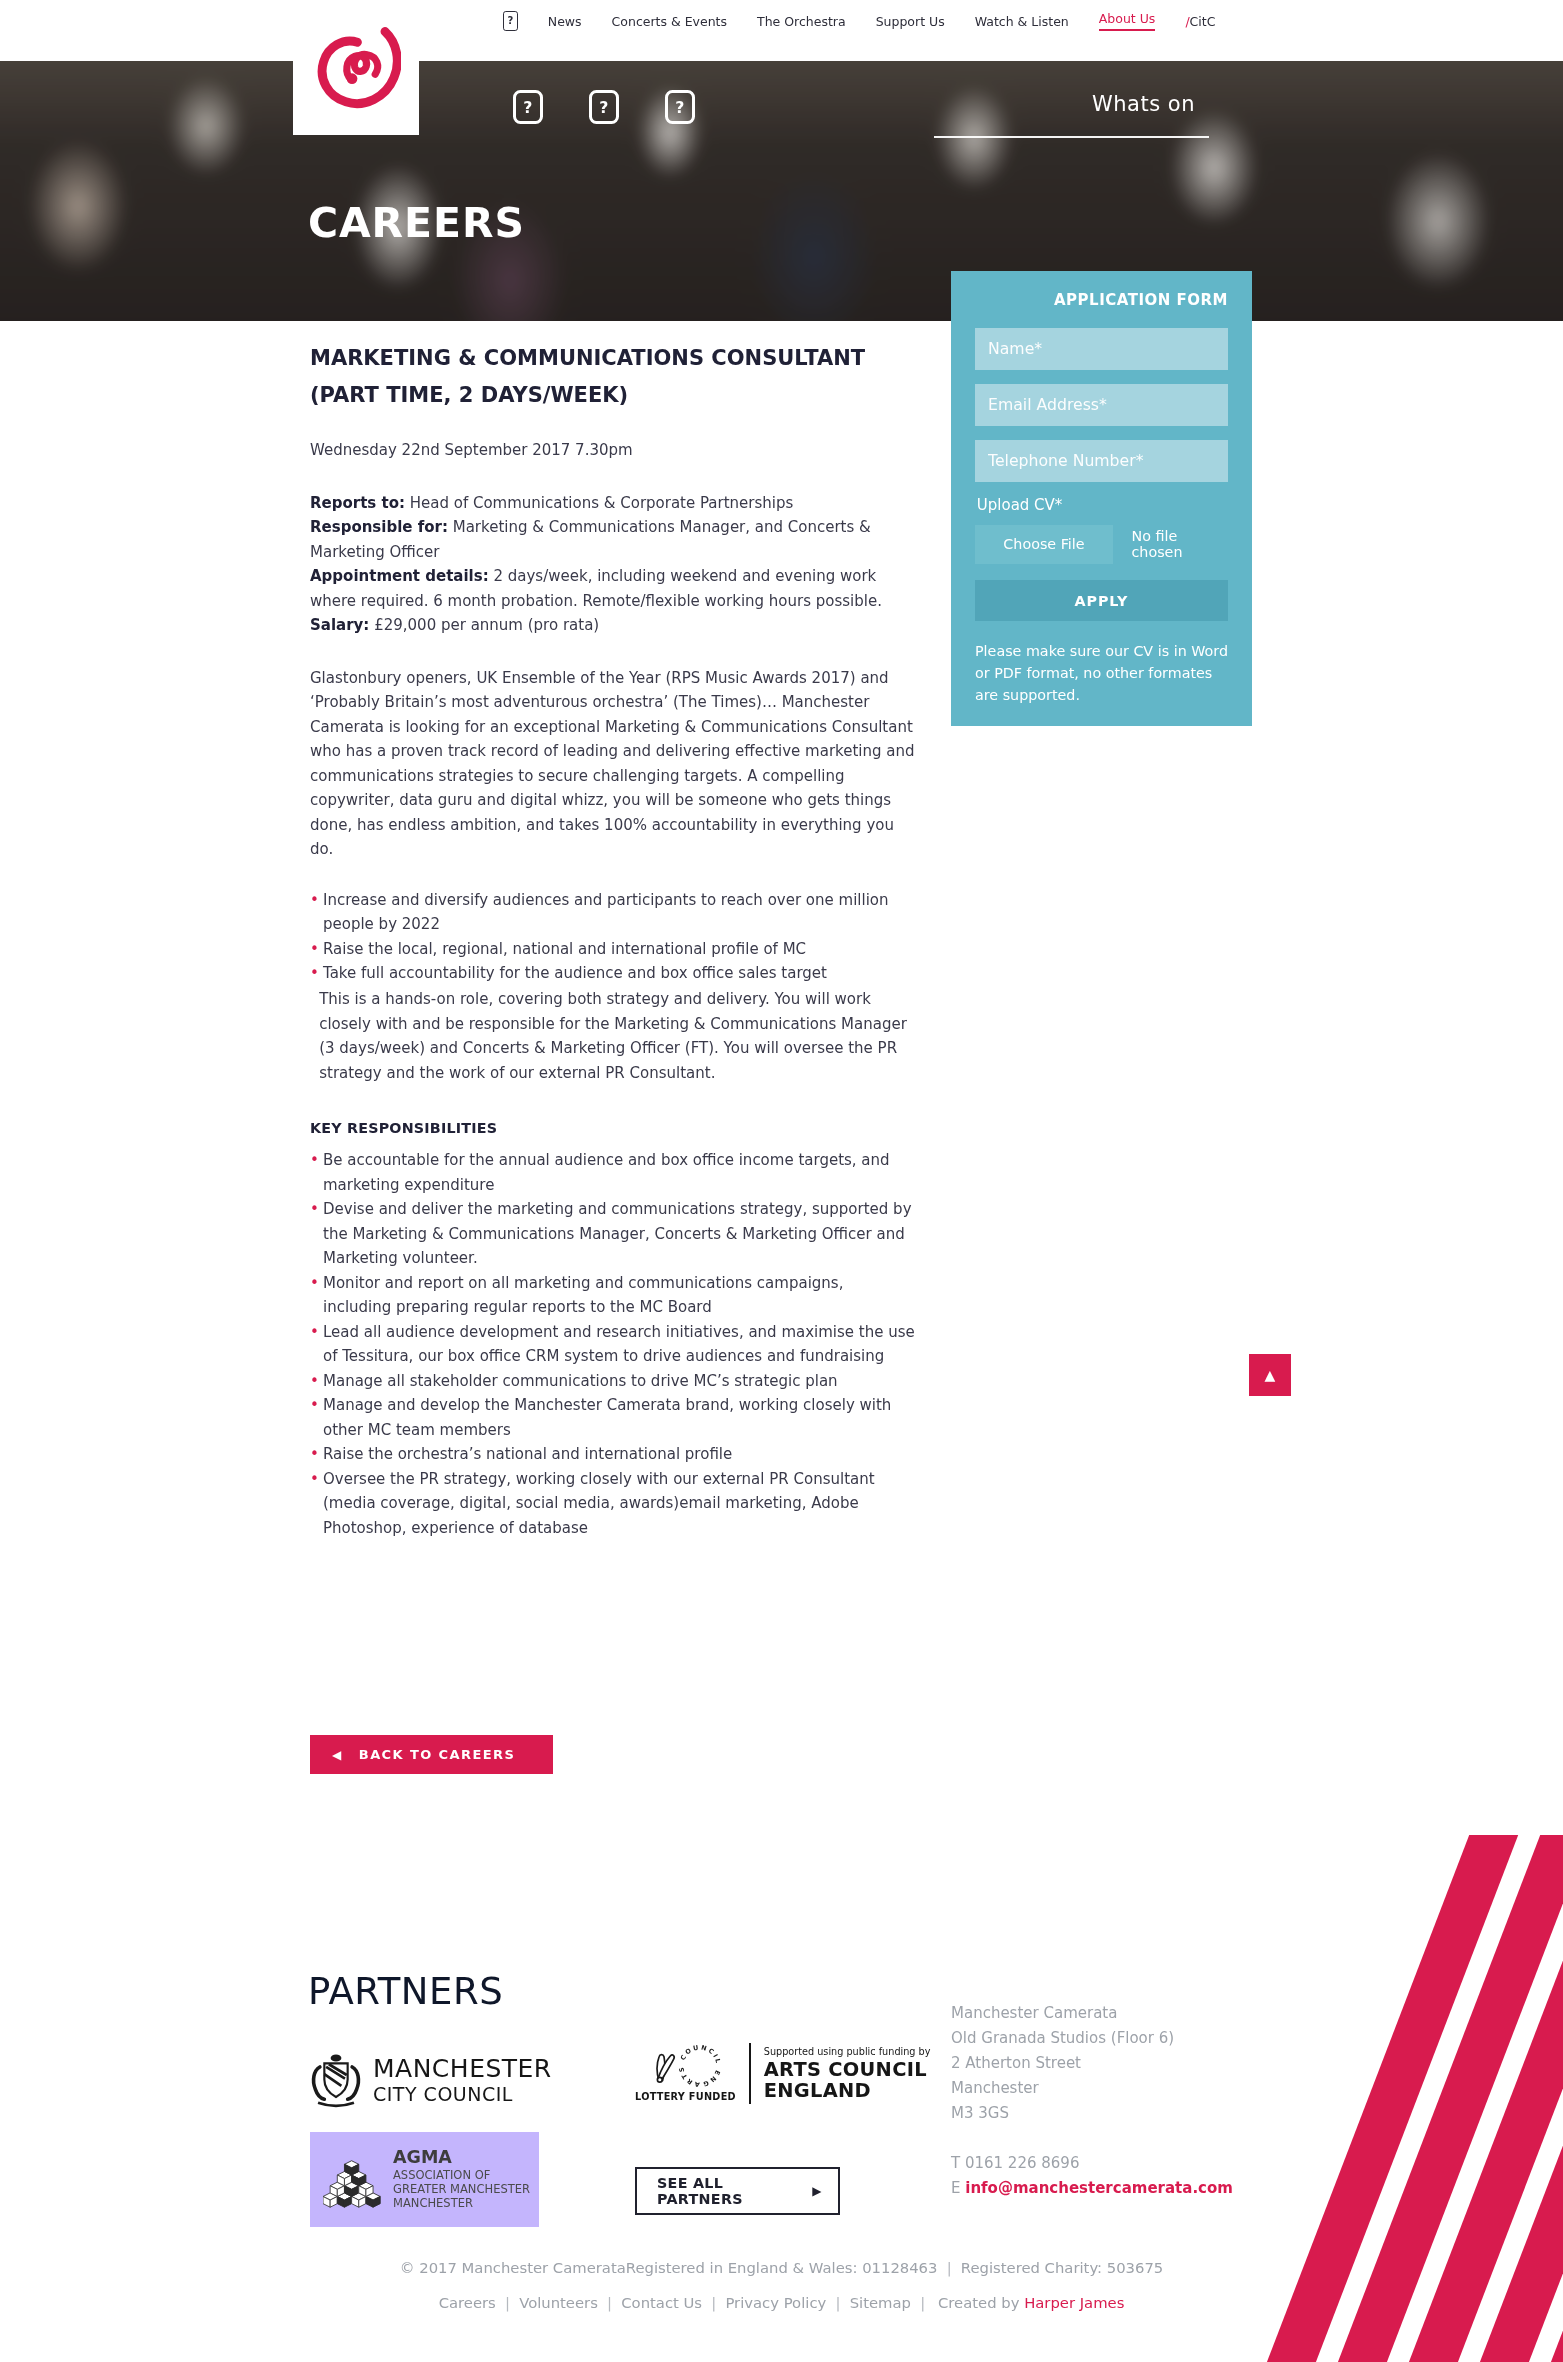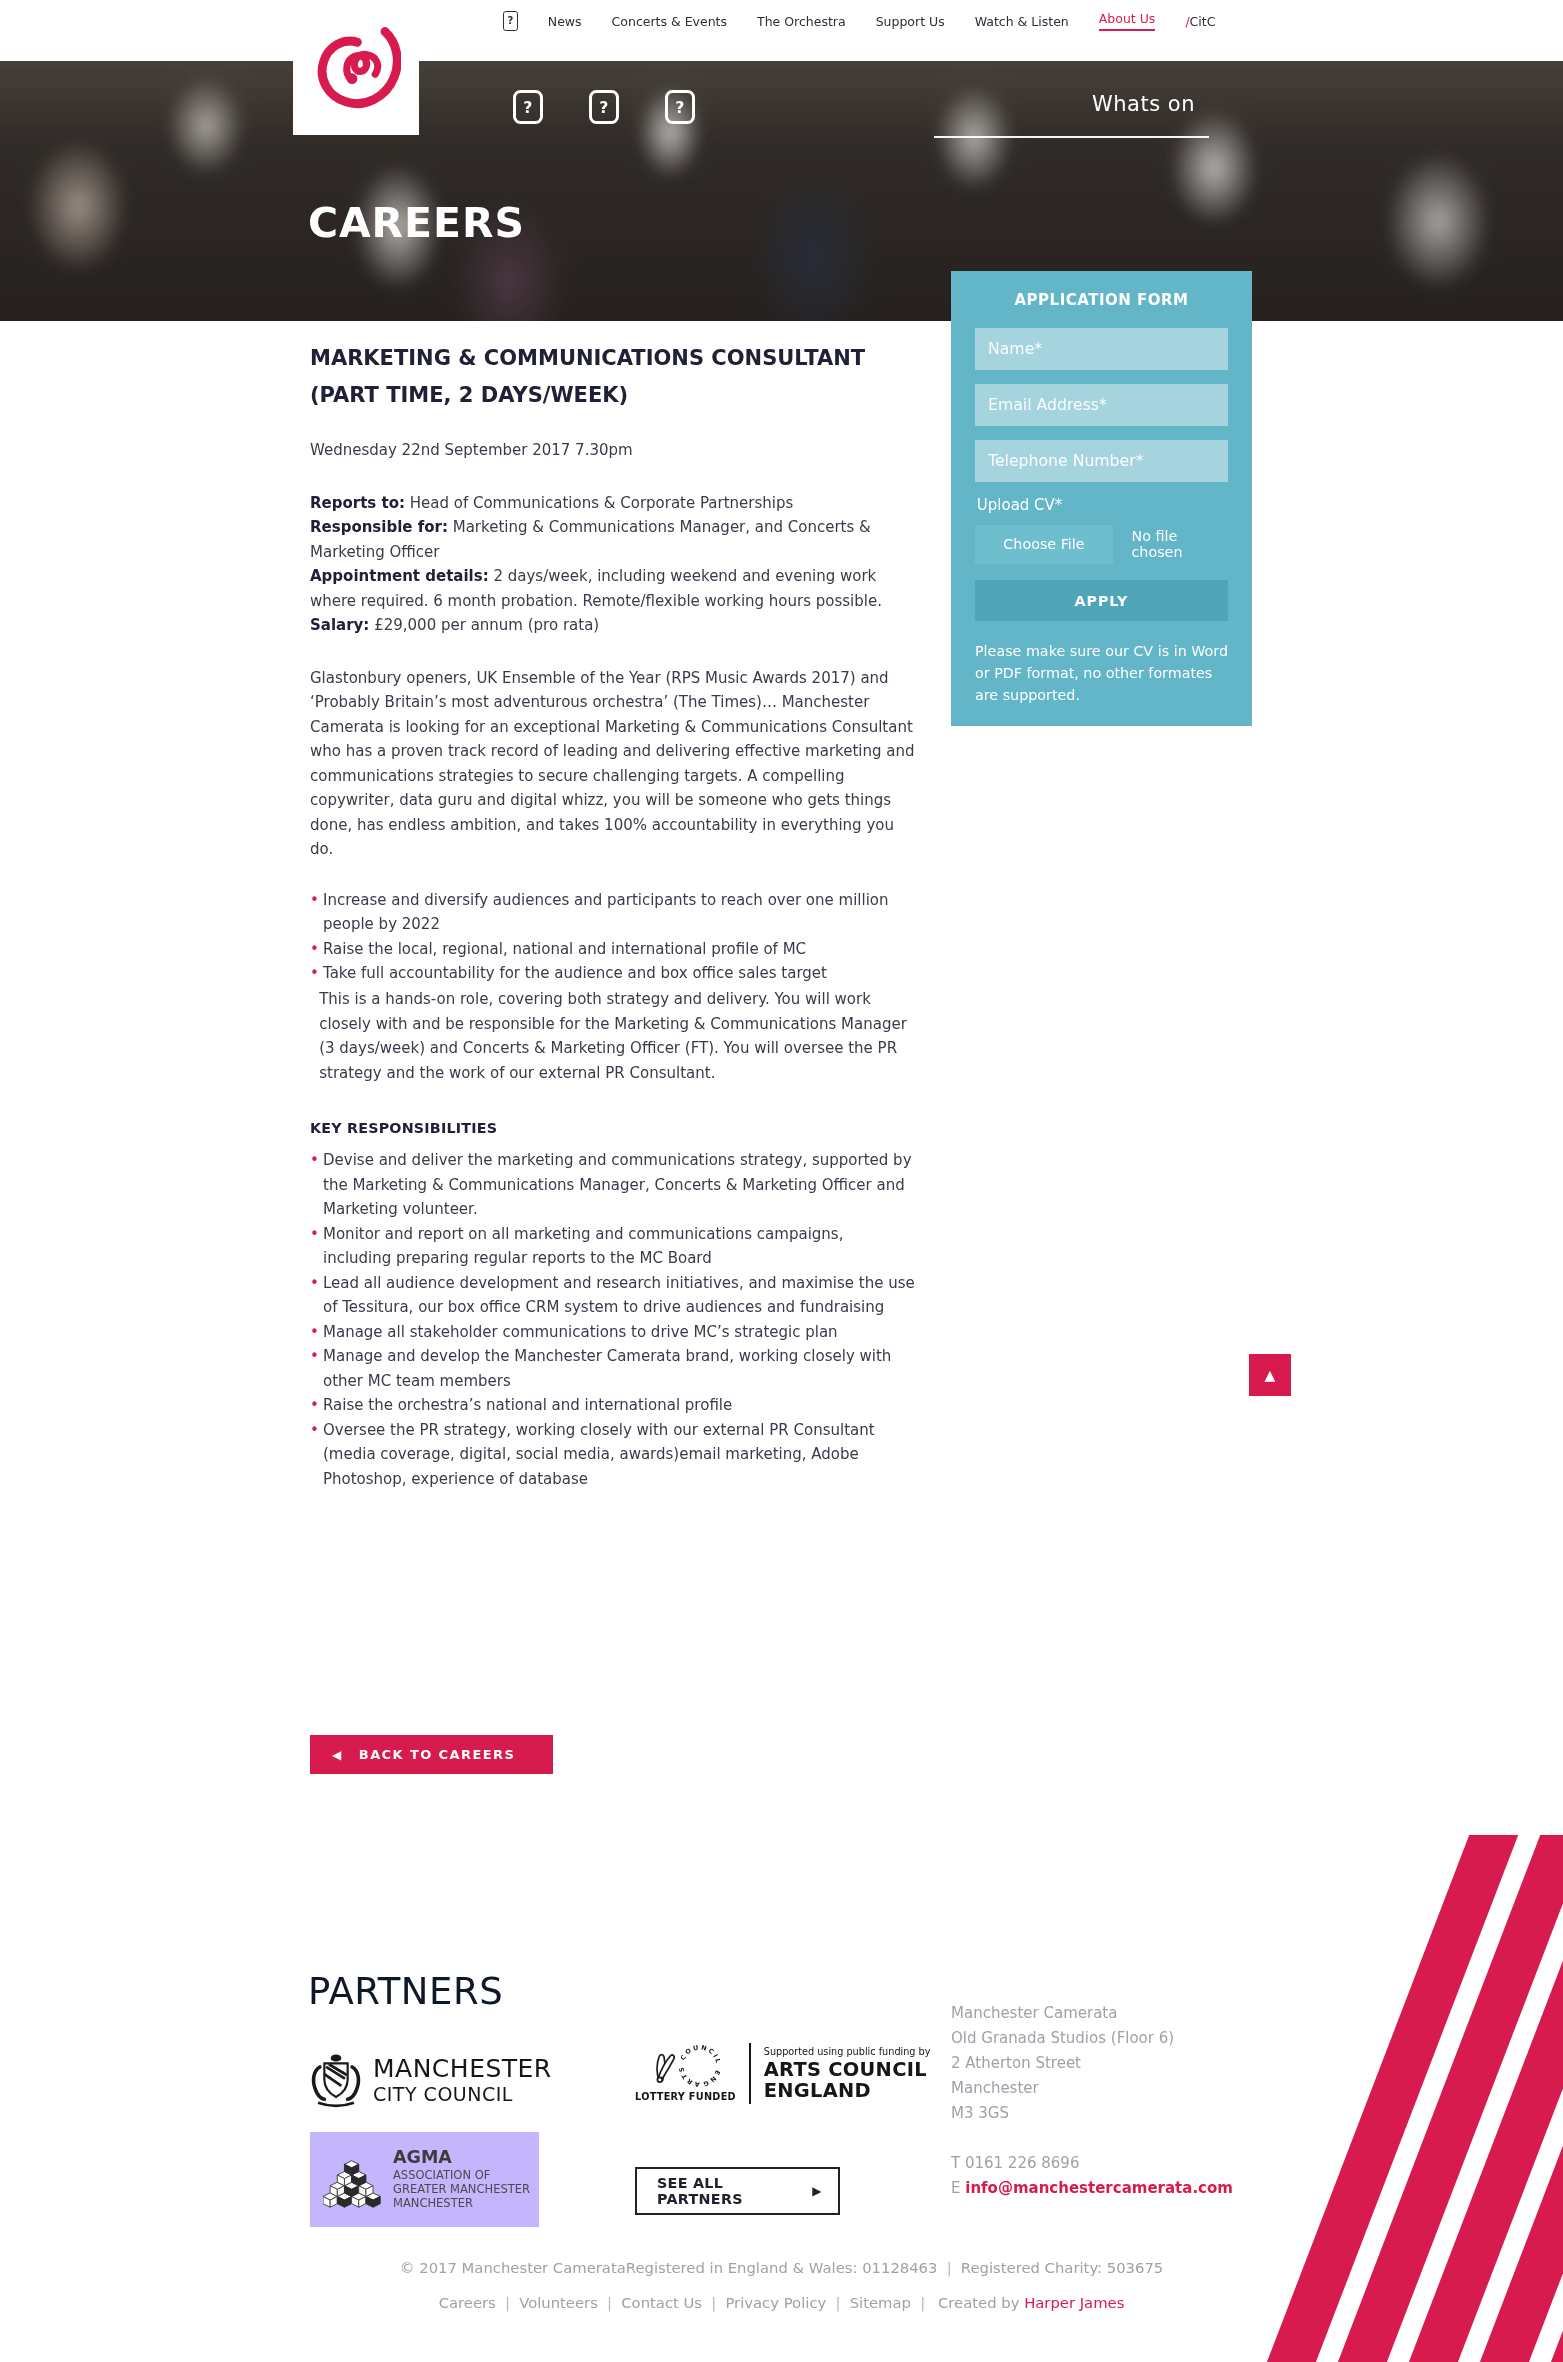--- a/index.html
+++ b/index.html
@@ -37,21 +37,21 @@
   .tofu{position:absolute;top:90px;width:29.5px;height:34px;border:3.7px solid #fff;border-radius:7.4px;
     color:#fff;font-weight:bold;font-size:15.7px;display:flex;align-items:center;justify-content:center;
     z-index:3;cursor:pointer}
   .tofu.s1{left:513px}.tofu.s2{left:589px}.tofu.s3{left:665px}
   .whats-on{position:absolute;left:1092px;top:92px;font-size:21px;color:#fff;z-index:3;cursor:pointer;letter-spacing:0.5px}
   .whats-underline{position:absolute;left:934px;top:136px;width:275px;height:1.8px;background:rgba(255,255,255,.95);z-index:3}
   .careers-title{position:absolute;left:308px;top:199px;z-index:3;color:#fff;font-size:41px;font-weight:800;letter-spacing:0.9px}
 
   
   .app-form{position:absolute;left:951px;top:271px;width:301px;background:#62b6c8;z-index:7;padding:16.6px 24px 20px}
-  .af-title{text-align:center;color:#fff;font-weight:bold;font-size:15px;letter-spacing:0.5px;margin:3.7px 0 18.5px}
+  .af-title{text-align:right;color:#fff;font-weight:bold;font-size:15px;letter-spacing:0.5px;margin:3.7px 0 18.5px}
   .f-input{display:block;width:100%;height:42px;background:#a5d4df;border:none;outline:none;
     padding:0 13px;margin-bottom:14px;font-size:15.7px;color:#fff;font-family:inherit}
   .f-input::placeholder{color:#fff;opacity:.97}
   .upload-label{color:#fff;font-size:15px;margin:3.7px 0 11px 1.8px}
   .file-row{display:flex;align-items:center;margin-bottom:16.6px}
   .choose-btn{width:138px;height:39px;background:#6fbecd;color:#fff;font-size:14.3px;
     display:flex;align-items:center;justify-content:center;cursor:pointer;flex:none}
   .file-status{color:#fff;font-size:14.3px;margin-left:18.5px}
   .apply-btn{height:41px;background:#51a5b8;color:#fff;font-weight:bold;font-size:14.3px;letter-spacing:0.9px;
     display:flex;align-items:center;justify-content:center;cursor:pointer}
@@ -194,20 +194,21 @@
 
     <ul class="bullets">
       <li>Increase and diversify audiences and participants to reach over one million people by 2022</li>
       <li>Raise the local, regional, national and international profile of MC</li>
       <li>Take full accountability for the audience and box office sales target</li>
     </ul>
     <p class="obj-note">This is a hands-on role, covering both strategy and delivery. You will work closely with and be responsible for the Marketing &amp; Communications Manager (3 days/week) and Concerts &amp; Marketing Officer (FT). You will oversee the PR strategy and the work of our external PR Consultant.</p>
 
     <h2 class="sec-heading">KEY RESPONSIBILITIES</h2>
     <ul class="bullets">
+      <li>Be accountable for the annual audience and box office income targets, and marketing expenditure</li>
       <li>Devise and deliver the marketing and communications strategy, supported by the Marketing &amp; Communications Manager, Concerts &amp; Marketing Officer and Marketing volunteer.</li>
       <li>Monitor and report on all marketing and communications campaigns, including preparing regular reports to the MC Board</li>
       <li>Lead all audience development and research initiatives, and maximise the use of Tessitura, our box office CRM system to drive audiences and fundraising</li>
       <li>Manage all stakeholder communications to drive MC’s strategic plan</li>
       <li>Manage and develop the Manchester Camerata brand, working closely with other MC team members</li>
       <li>Raise the orchestra’s national and international profile</li>
       <li>Oversee the PR strategy, working closely with our external PR Consultant (media coverage, digital, social media, awards)email marketing, Adobe Photoshop, experience of database</li>
     </ul>
   </main>
 

